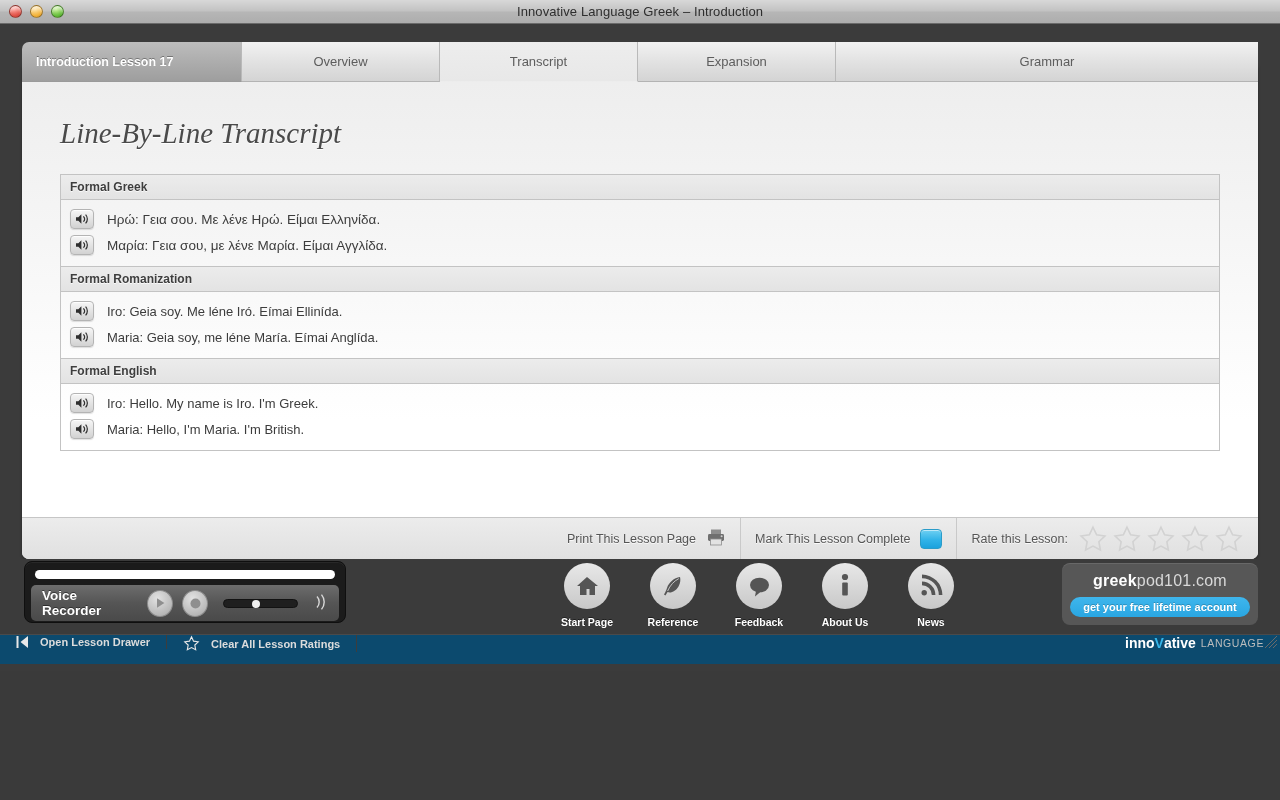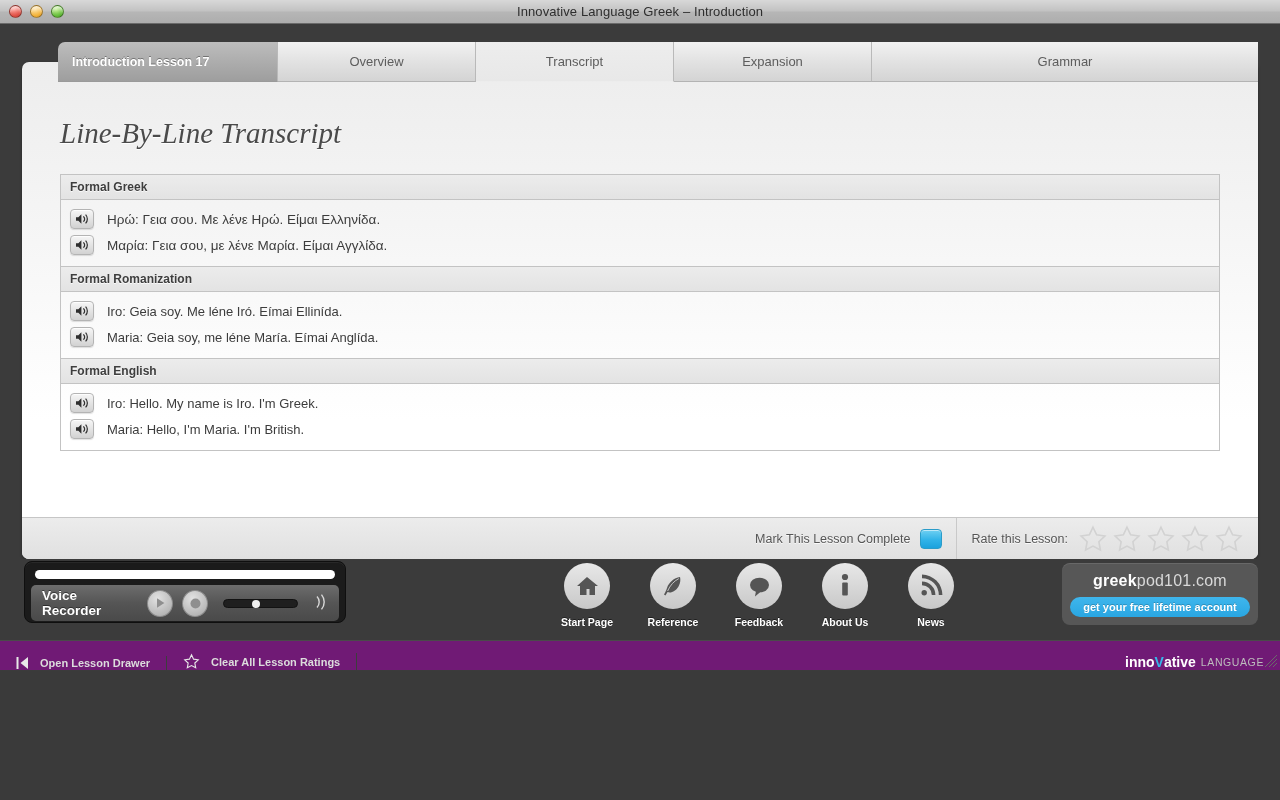--- a/index.html
+++ b/index.html
@@ -44,21 +44,20 @@
     background: #3b3b3b;
     padding: 0;
   }
 
   
   .tabbar {
     position: absolute; top: 18px; left: 22px; right: 22px;
     height: 40px;
     display: flex;
     z-index: 4;
-    margin-left: 36px;
   }
   .tab {
     flex: 0 0 198px;
     height: 40px;
     display: flex; align-items: center; justify-content: center;
     font-size: 13px; color: #5d5d5d;
     background: linear-gradient(to bottom, #f2f2f2 0%, #e2e2e2 50%, #d4d4d4 100%);
     border-right: 1px solid #b9b9b9;
     border-bottom: 1px solid #b3b3b3;
   }
@@ -263,24 +262,24 @@
   .promo-btn {
     background: linear-gradient(to bottom, #3fb6ec 0%, #29a6e2 100%);
     color: #ffffff; font-size: 11px; font-weight: bold;
     padding: 4px 13px; border-radius: 11px;
     text-shadow: 0 -1px 0 rgba(0,0,0,.22);
     white-space: nowrap;
   }
 
   
   .statusbar {
-    position: absolute; left: 0; right: 0; bottom: 1px; height: 30px;
-    background: #701a75;
+    position: absolute; left: 0; right: 0; bottom: 7px; height: 30px;
+    background: #0c4a6e;
     border-top: 1px solid #4a4a4a;
-    display: flex; align-items: flex-end;
+    display: flex; align-items: flex-start;
   }
   .sb-item {
     display: flex; align-items: center; gap: 11px;
     padding: 0 16px;
     border-right: 1px solid #3d3d3d;
     font-size: 11px; font-weight: bold; color: #dcdcdc;
     cursor: pointer;
     white-space: nowrap;
   }
   .sb-icon { color: #e8e8e8; display: flex; align-items: center; }
@@ -401,20 +400,31 @@
               </div>
               <div class="line-text">Maria: Hello, I'm Maria. I'm British.</div>
             </div>
           </div>
 
         </div>
       </div>
 
       <div class="panel-footer">
         <div class="pf-cell">
+          <span class="pf-label">Print This Lesson Page</span>
+          <span>
+            <svg width="20" height="18" viewBox="0 0 20 18">
+                <rect x="5" y="1.5" width="10" height="5" fill="#8d8d8d"></rect>
+                <rect x="2" y="6" width="16" height="7" rx="1.4" fill="#6f6f6f"></rect>
+                <rect x="4.5" y="11" width="11" height="6" fill="#e2e2e2" stroke="#8d8d8d" stroke-width=".8"></rect>
+                <circle cx="15.6" cy="8.2" r="1" fill="#d0d0d0"></circle>
+              </svg>
+          </span>
+        </div>
+        <div class="pf-cell">
           <span class="pf-label">Mark This Lesson Complete</span>
           <span class="complete-box"></span>
         </div>
         <div class="pf-cell">
           <span class="pf-label">Rate this Lesson:</span>
           <span class="stars">
             <span class="star"><svg width="30" height="30" viewBox="0 0 24 24">
                   <path d="M12 2.6l2.9 6.1 6.6.9-4.8 4.6 1.2 6.6L12 17.7 6.1 20.8l1.2-6.6L2.5 9.6l6.6-.9z" fill="none" stroke="#d2d2d2" stroke-width="1.3"></path>
                 </svg></span>
             <span class="star"><svg width="30" height="30" viewBox="0 0 24 24">

